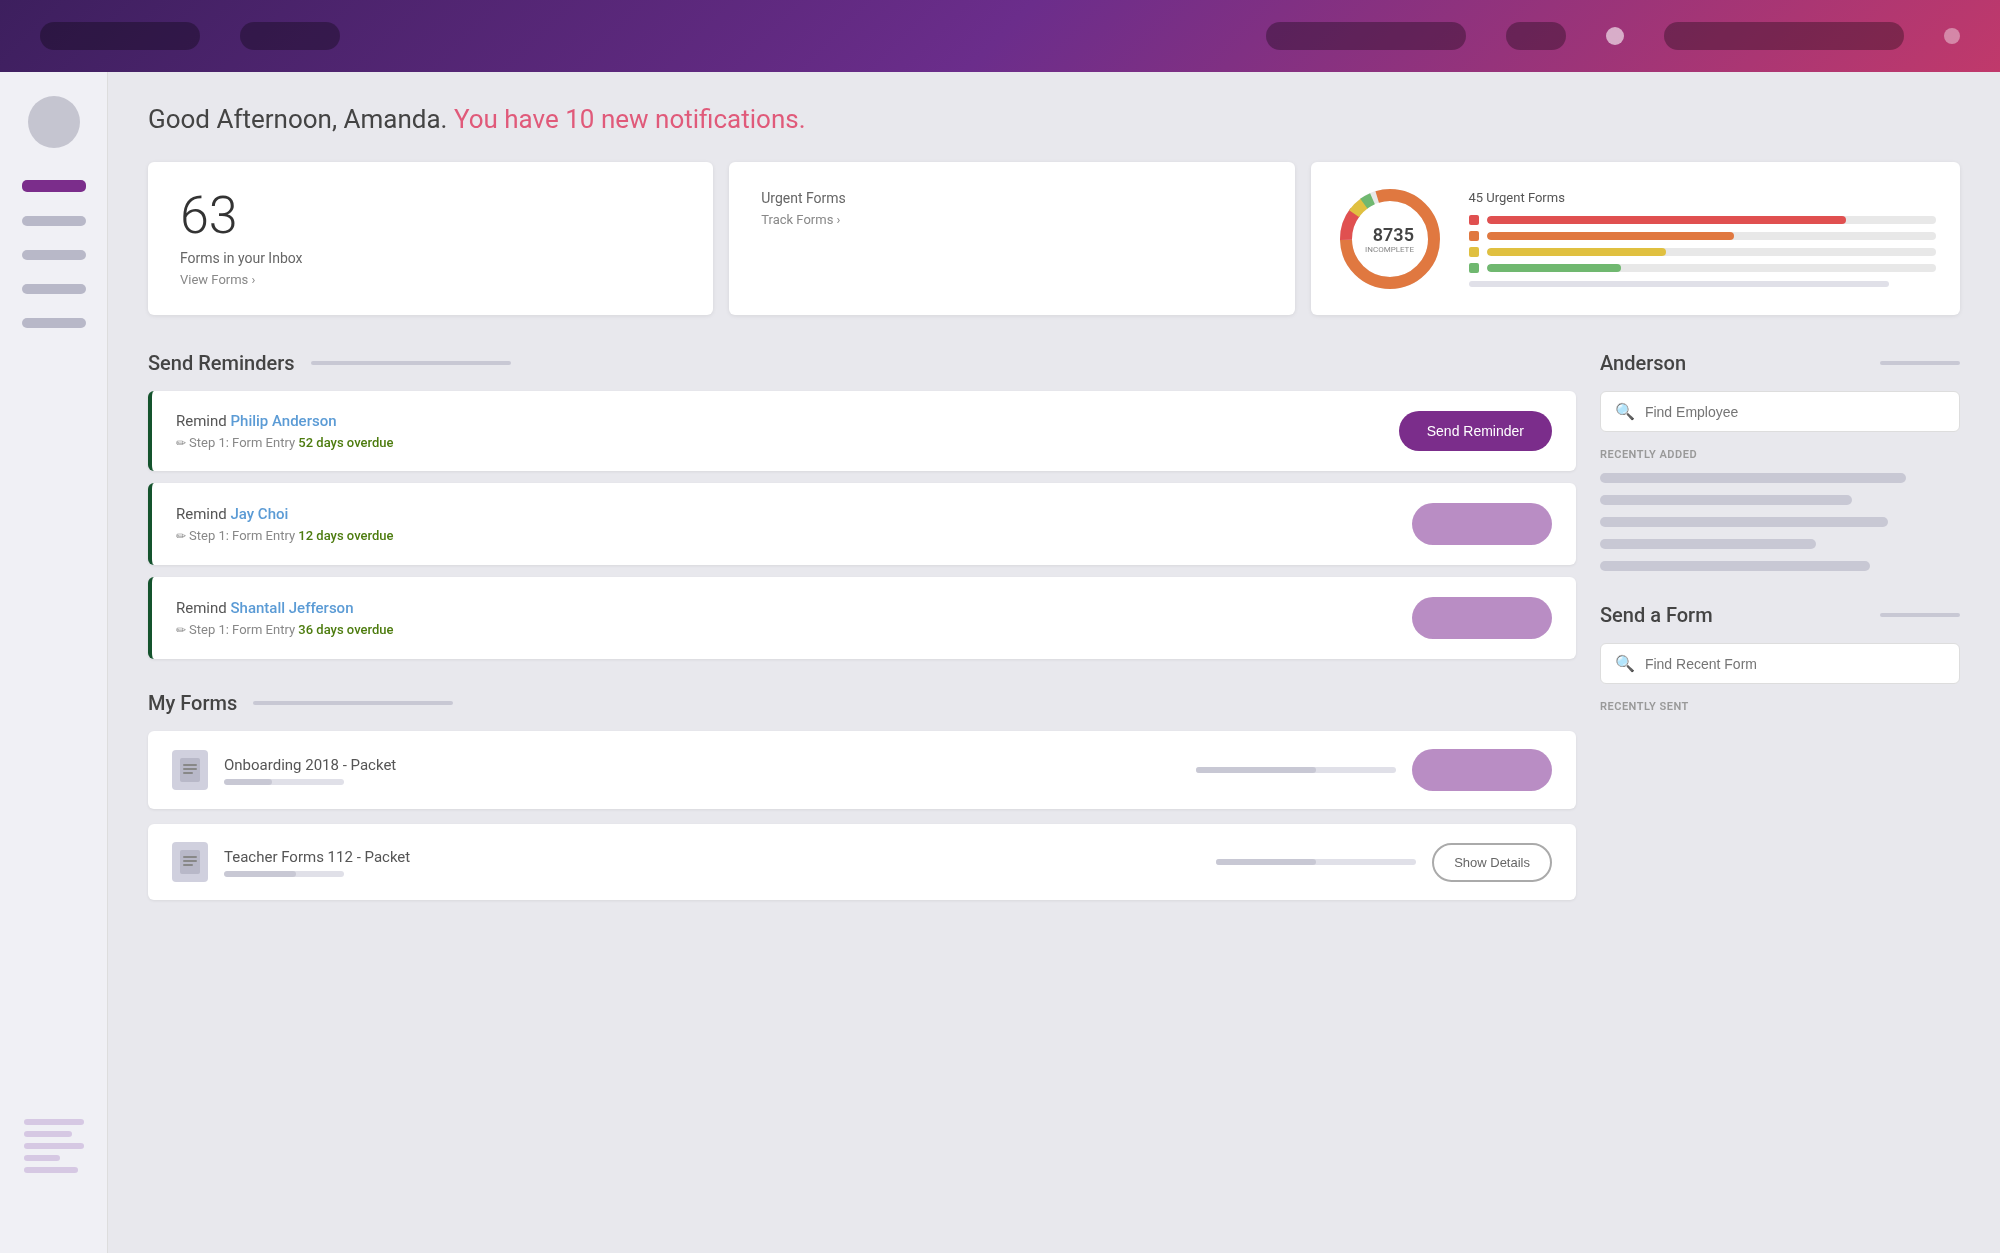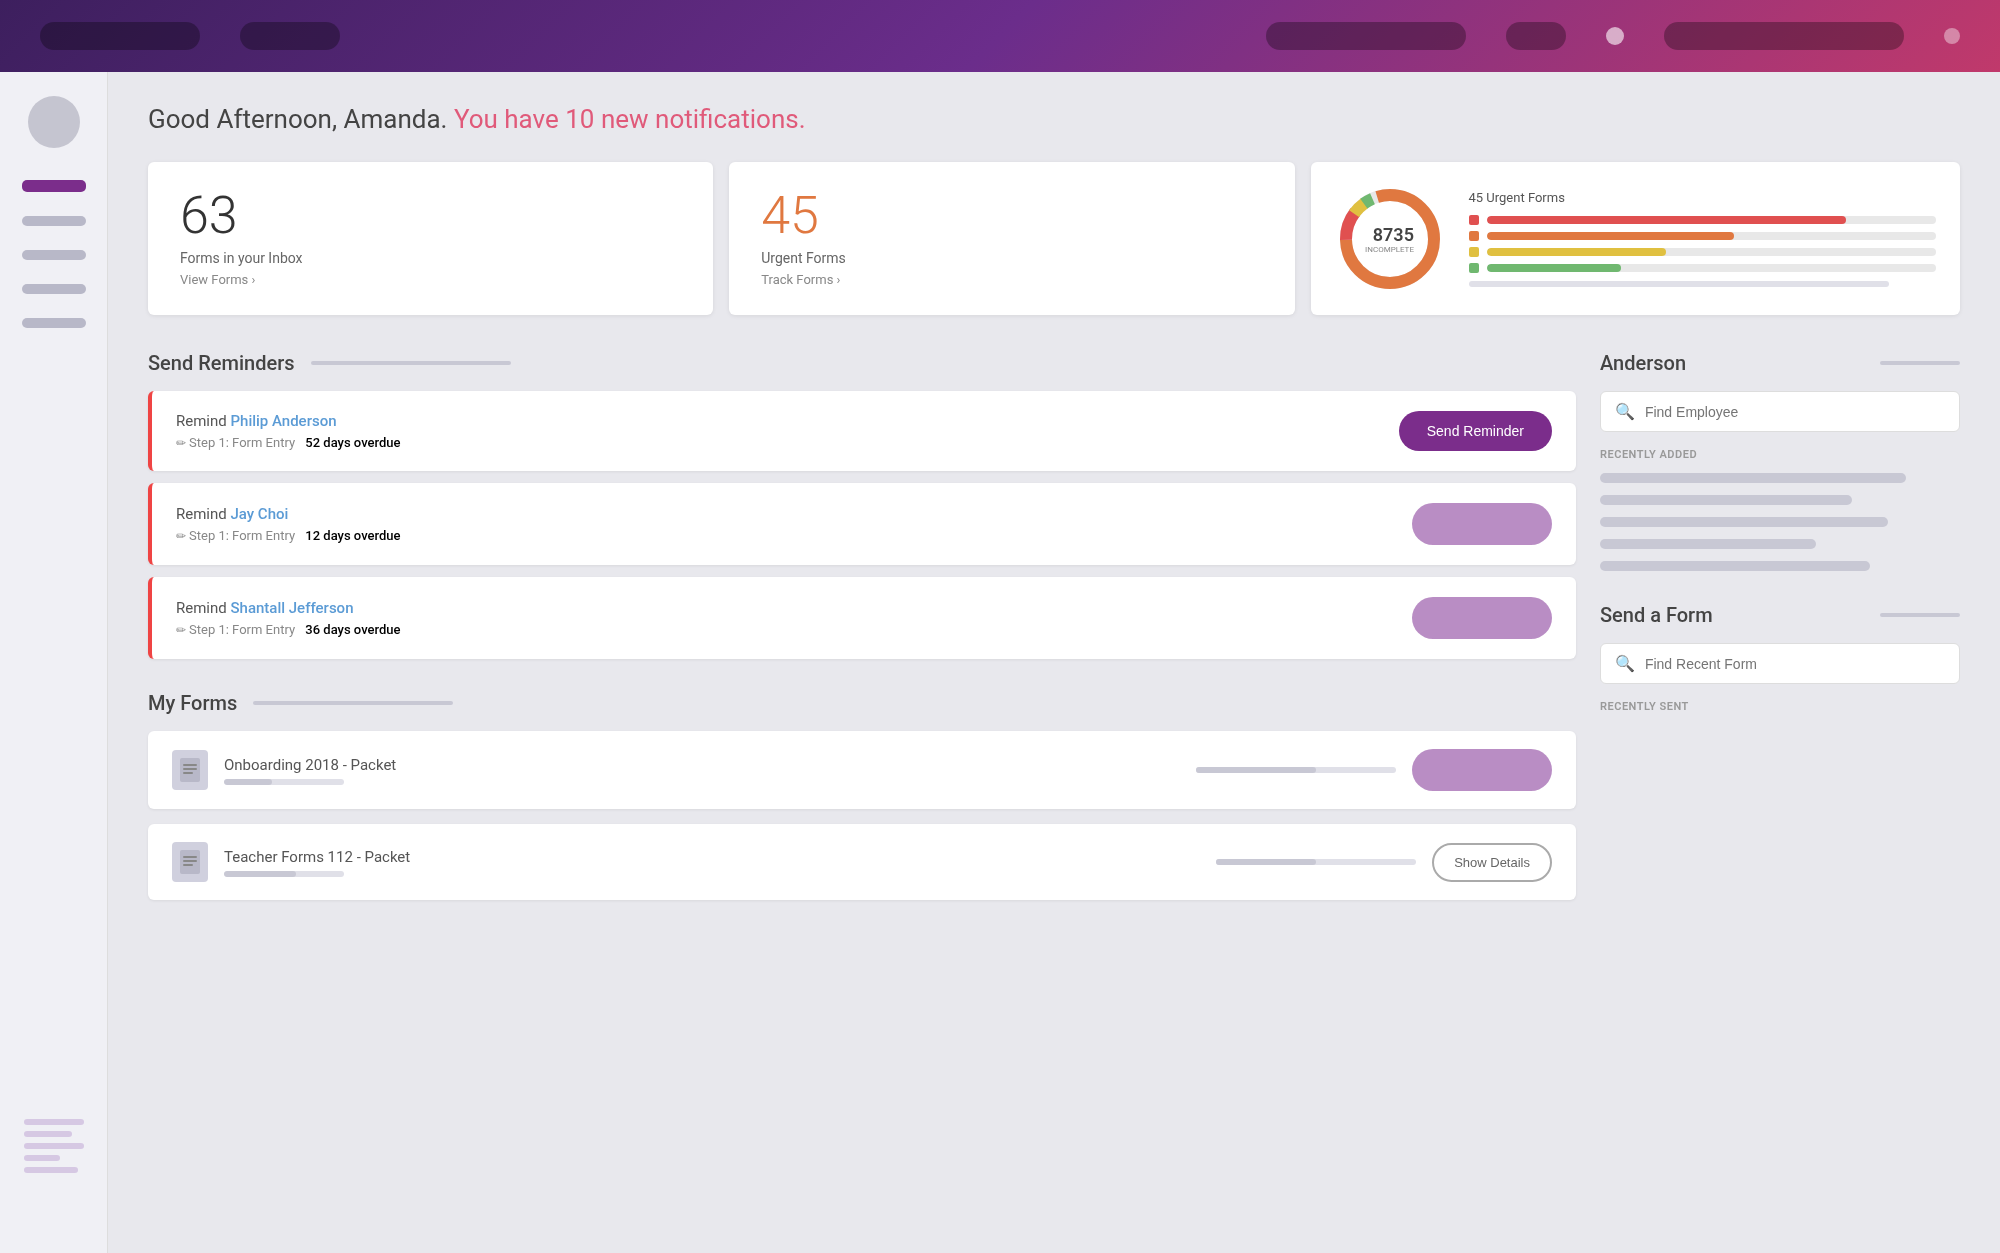--- a/index.html
+++ b/index.html
@@ -231,21 +231,21 @@
       height: 4px;
       border-radius: 2px;
       background: #c8c8d4;
       max-width: 200px;
     }
 
     
     .reminder-card {
       background: #fff;
       border-radius: 6px;
-      border-left: 4px solid #ef4444;
+      border-left: 4px solid #14532d;
       padding: 20px 24px;
       margin-bottom: 12px;
       display: flex;
       align-items: center;
       justify-content: space-between;
       box-shadow: 0 1px 3px rgba(0,0,0,0.07);
     }
     .reminder-info {}
     .reminder-text {
       font-size: 15px;
@@ -254,23 +254,22 @@
     }
     .reminder-name {
       color: #5b9bd5;
       font-weight: 500;
     }
     .reminder-step {
       font-size: 13px;
       color: #888;
     }
     .overdue-text {
-      color: #000000;
+      color: #4d7c0f;
       font-weight: 500;
-      margin-left: 7px;
     }
     .reminder-btn {
       background: #7b2d8b;
       color: #fff;
       border: none;
       border-radius: 24px;
       padding: 12px 28px;
       font-size: 14px;
       cursor: pointer;
       white-space: nowrap;
@@ -453,21 +452,20 @@
 
     <div class="stats-row">
 
       <div class="stat-card">
         <div class="stat-number">63</div>
         <div class="stat-label">Forms in your Inbox</div>
         <div class="stat-link">View Forms ›</div>
       </div>
 
       <div class="stat-card">
-        <div class="stat-number orange">45</div>
         <div class="stat-label">Urgent Forms</div>
         <div class="stat-link">Track Forms ›</div>
       </div>
 
       <div class="chart-card">
         <div class="donut-container">
           <svg width="110" height="110" viewBox="0 0 110 110">
 
             <circle cx="55" cy="55" r="44" fill="none" stroke="#e8e8e8" stroke-width="12"></circle>
 

